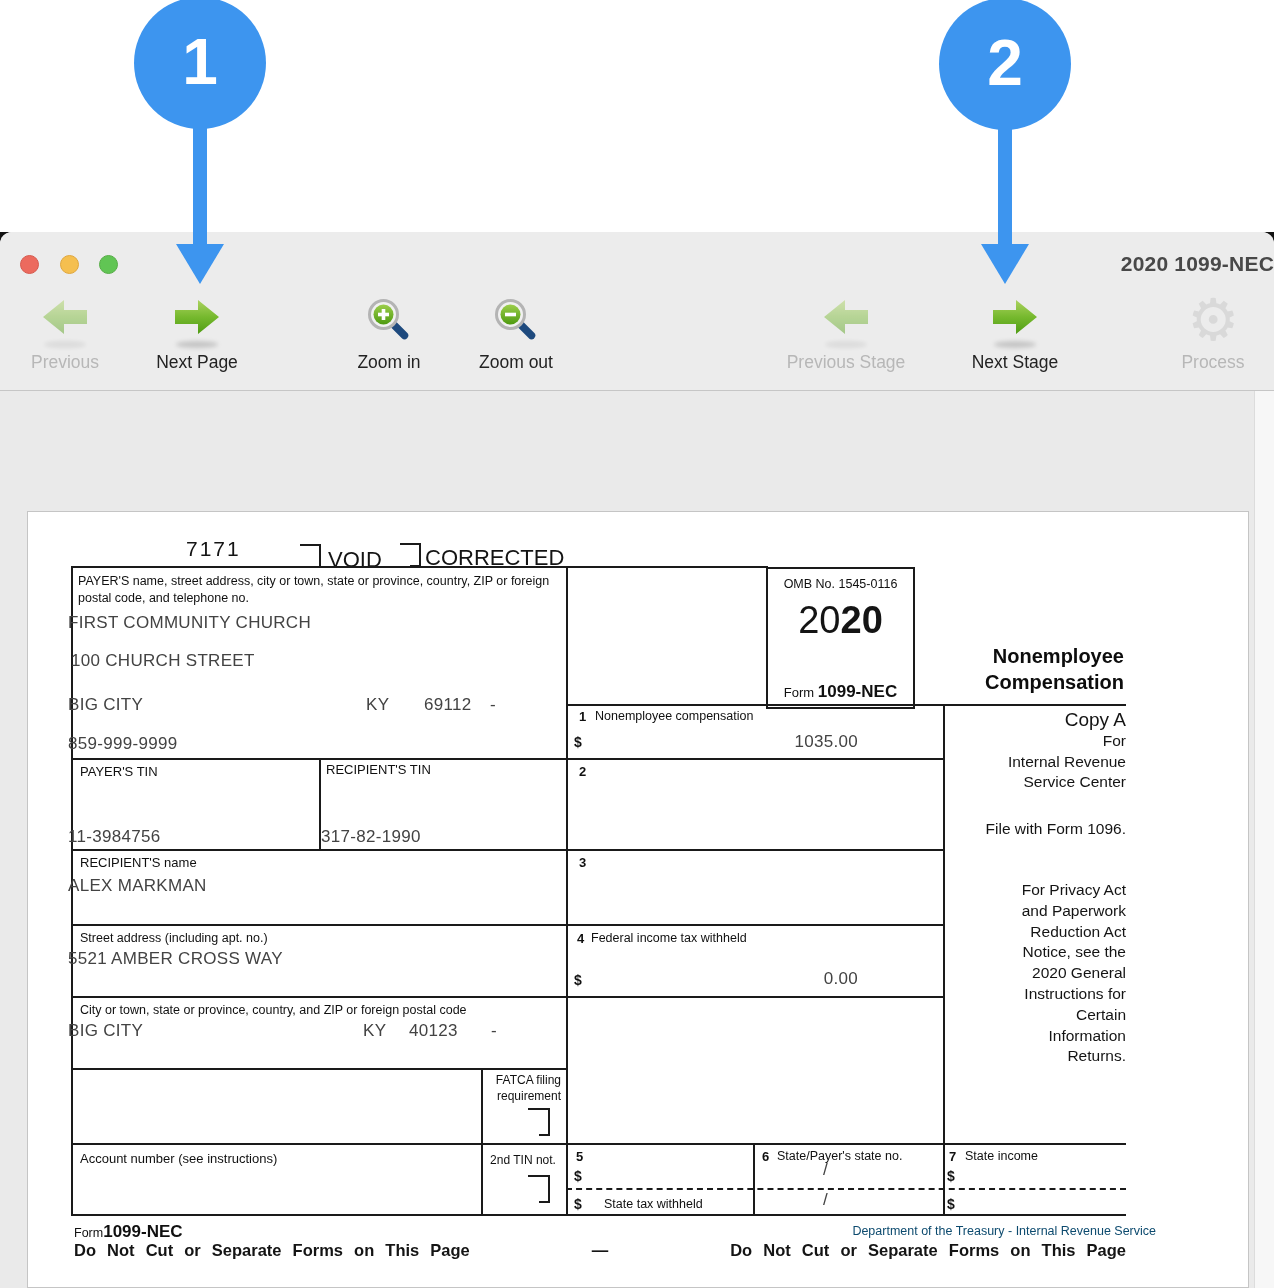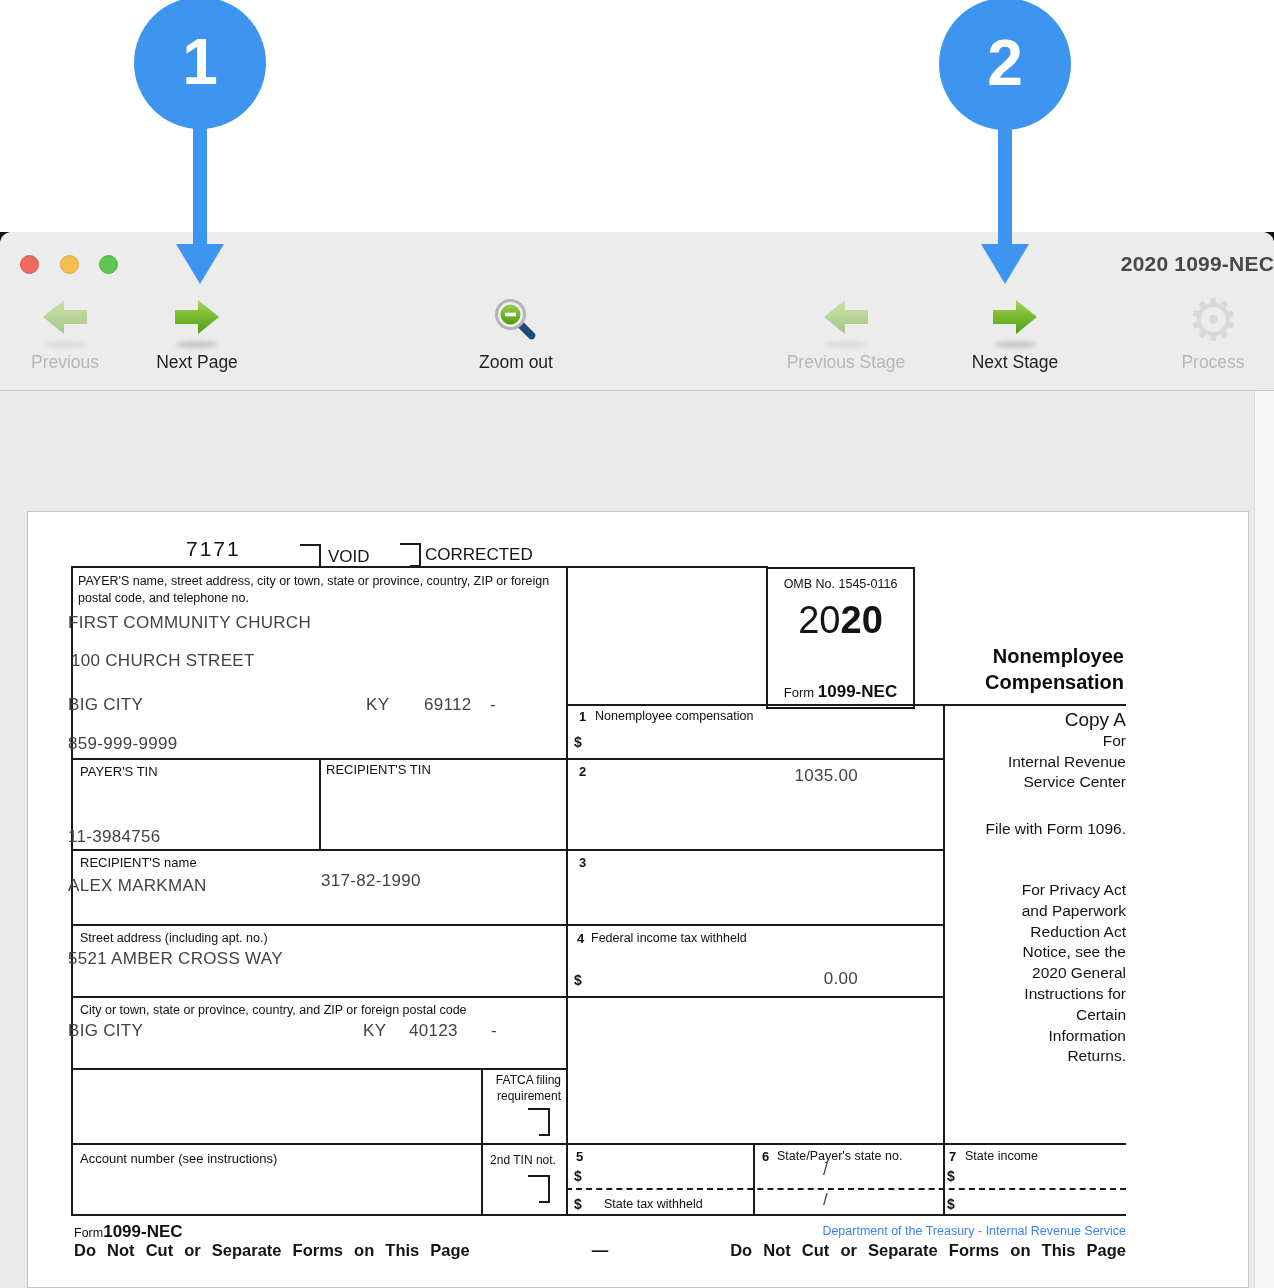--- a/index.html
+++ b/index.html
@@ -63,25 +63,25 @@
   .omb-form b{font-size:17px;}
   .comp-title{position:absolute;left:900px;top:103px;width:196px;text-align:right;
               font-size:20px;font-weight:bold;line-height:26px;color:#0d0d0d;margin-top:28px;}
   .copycol{position:absolute;left:884px;top:198px;width:214px;text-align:right;
            font-size:15.5px;line-height:20.8px;color:#141414;}
   .copycol .cbold{font-weight:normal;}
   .copycol .big{font-size:19px;}
   .gap26{margin-top:26px;}
   .gap28{margin-top:40px;}
   .hdr7171{position:absolute;left:158px;top:25px;font-size:21px;letter-spacing:2px;color:#141414;}
-  .hdrchk{position:absolute;font-size:17px;color:#141414;}
+  .hdrchk{position:absolute;font-size:22px;color:#141414;}
   .footer-formid{position:absolute;left:46px;top:710px;display:flex;align-items:baseline;}
   .footer-formid .small{font-size:12.5px;}
   .footer-formid b{font-size:17px;}
-  .footer-dept{position:absolute;left:600px;top:712px;width:498px;text-align:right;font-size:12.5px;color:#3b82f6;}
+  .footer-dept{position:absolute;left:630px;top:712px;width:498px;text-align:right;font-size:12.5px;color:#0c4a6e;}
   .footer-cut{position:absolute;left:46px;top:729px;width:1052px;display:flex;justify-content:space-between;
               font-size:16.5px;font-weight:bold;word-spacing:6.5px;color:#141414;}
 </style>
 </head>
 <body>
 
 <div class="stage">
 
   <svg width="0" height="0" style="position:absolute">
     <defs>
@@ -120,20 +120,32 @@
       <div class="tool" style="left:197px;">
         <span class="ticon">
           <span class="ishadow"></span>
           <svg width="52" height="46" viewBox="0 0 52 44">
               <path d="M4 15 H27 V5 L48 22 L27 39 V29 H4 Z" fill="url(#gArrow)"></path>
             </svg>
         </span>
         <span class="tlabel">Next Page</span>
       </div>
 
+      <div class="tool" style="left:389px;">
+        <span class="ticon">
+          <svg width="52" height="52" viewBox="0 0 52 52">
+            <path d="M30.5 30.5 L41.5 41.5" stroke="#1e4a7e" stroke-width="7.5" stroke-linecap="round"></path>
+            <circle cx="20.5" cy="20.5" r="14" fill="#f1f1f1" stroke="#b4b4b4" stroke-width="3"></circle>
+            <circle cx="20.5" cy="20.5" r="10" fill="url(#gBall)"></circle>
+            <rect x="15" y="18.7" width="11" height="3.6" fill="#fff"></rect>
+            <rect x="18.7" y="15" width="3.6" height="11" fill="#fff"></rect>
+          </svg>
+        </span>
+        <span class="tlabel">Zoom in</span>
+      </div>
 
       <div class="tool" style="left:516px;">
         <span class="ticon">
           <svg width="52" height="52" viewBox="0 0 52 52">
             <path d="M30.5 30.5 L41.5 41.5" stroke="#1e4a7e" stroke-width="7.5" stroke-linecap="round"></path>
             <circle cx="20.5" cy="20.5" r="14" fill="#f1f1f1" stroke="#b4b4b4" stroke-width="3"></circle>
             <circle cx="20.5" cy="20.5" r="10" fill="url(#gBall)"></circle>
             <rect x="15" y="18.7" width="11" height="3.6" fill="#fff"></rect>
           </svg>
         </span>
@@ -212,26 +224,26 @@
     </div>
 
     <div class="comp-title">
       <div>Nonemployee</div>
       <div>Compensation</div>
     </div>
 
     <span class="fnum" style="left:551px;top:197px;">1</span>
     <span class="flabel" style="left:567px;top:197px;">Nonemployee compensation</span>
     <span class="fd" style="left:546px;top:222px;">$</span>
-    <div class="fval rt" style="left:700px;top:220px;width:130px;margin-top:34px;">1035.00</div>
+    <div class="fval rt" style="left:700px;top:220px;width:130px;">1035.00</div>
 
     <span class="fnum" style="left:52px;top:252px;font-weight:normal;">PAYER'S TIN</span>
     <span class="fnum" style="left:298px;top:250px;font-weight:normal;">RECIPIENT'S TIN</span>
     <div class="fval" style="left:40px;top:315px;">11-3984756</div>
-    <div class="fval" style="left:293px;top:315px;margin-top:44px;">317-82-1990</div>
+    <div class="fval" style="left:293px;top:315px;">317-82-1990</div>
     <span class="fnum" style="left:551px;top:252px;">2</span>
 
     <span class="flabel" style="left:52px;top:343px;font-size:13px;">RECIPIENT'S name</span>
     <div class="fval" style="left:40px;top:364px;">ALEX MARKMAN</div>
     <span class="fnum" style="left:551px;top:343px;">3</span>
 
     <span class="flabel" style="left:52px;top:419px;">Street address (including apt. no.)</span>
     <div class="fval" style="left:40px;top:437px;">5521 AMBER CROSS WAY</div>
     <span class="fnum" style="left:549px;top:419px;">4</span>
     <span class="flabel" style="left:563px;top:419px;">Federal income tax withheld</span>

